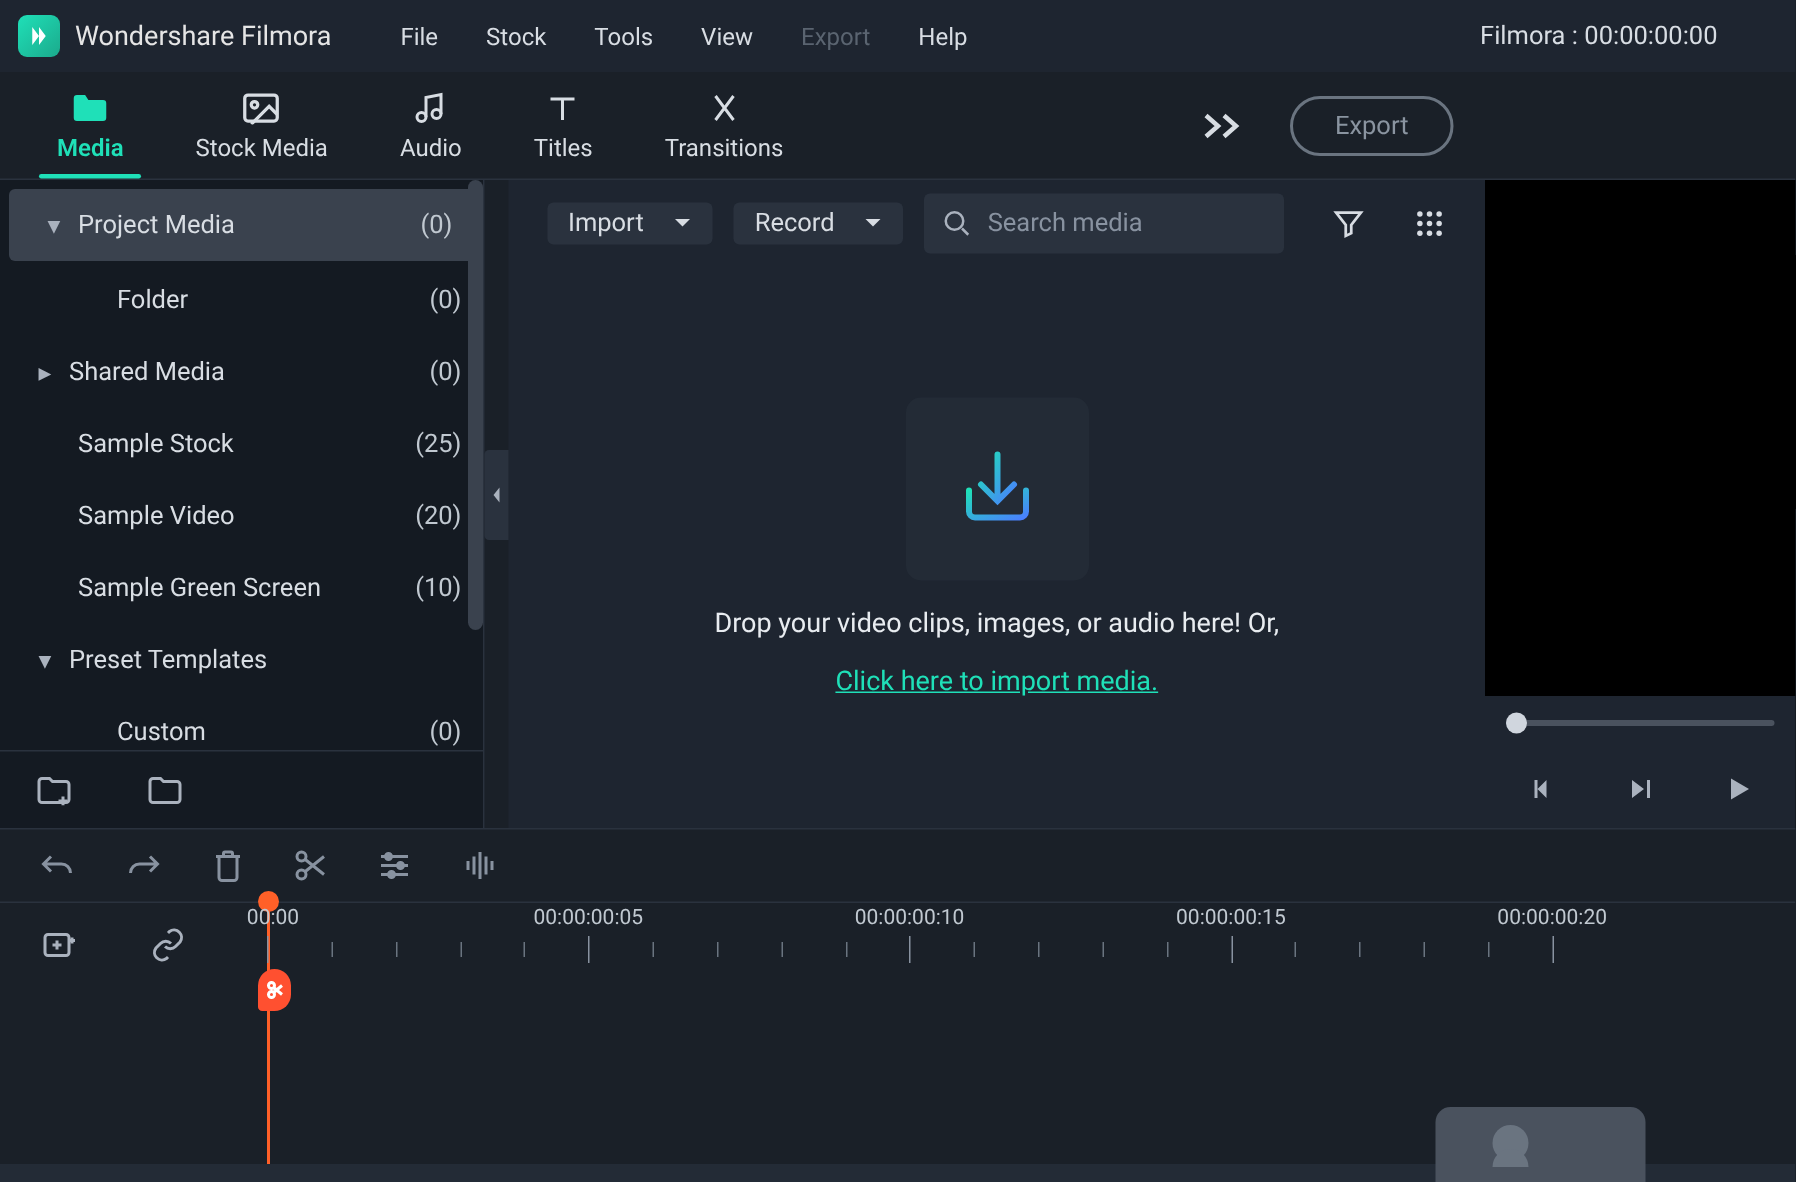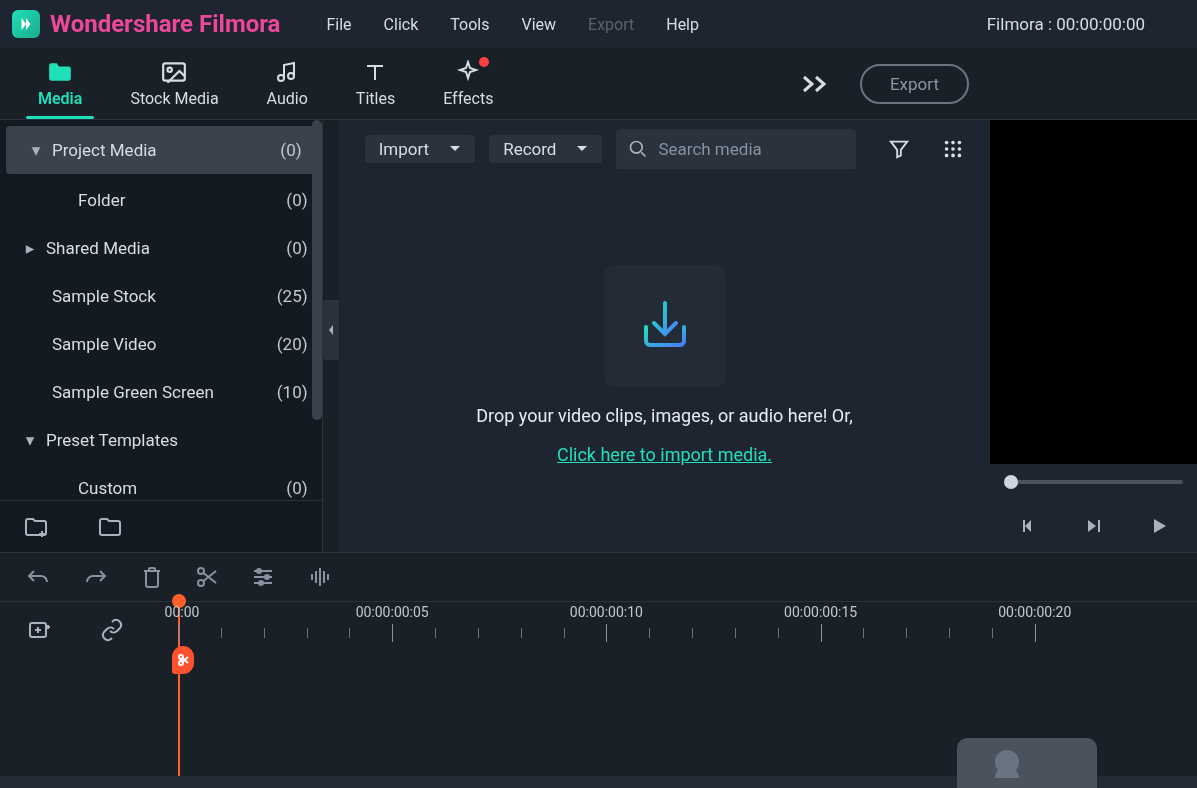--- a/index.html
+++ b/index.html
@@ -2,21 +2,21 @@
 <html><head>
 <meta charset="utf-8">
 <style>
   * { box-sizing: border-box; margin: 0; padding: 0; font-family: -apple-system, BlinkMacSystemFont, "Segoe UI", Roboto, sans-serif; }
   body { background: #1a2028; color: #d8dde3; width: 1197px; height: 788px; overflow: hidden; }
   
   
   .menubar { height: 48px; background: #1e2530; display: flex; align-items: center; padding: 0 12px; }
   .logo { width: 28px; height: 28px; background: linear-gradient(135deg, #1fe0b8, #1baa8c); border-radius: 6px; margin-right: 10px; display:flex; align-items:center; justify-content:center;}
   .logo svg { width:18px;height:18px; }
-  .app-name { font-size: 24px; color: #ec4899; font-weight: 700; margin-right: 30px; }
+  .app-name { font-size: 18px; color: #e5e5e5; font-weight: 400; margin-right: 30px; }
   .menu-item { padding: 0 16px; font-size: 16px; color: #d8dde3; cursor: pointer; }
   .menu-item.disabled { color: #5a6470; }
   .project-title { margin-left: auto; font-size: 17px; color: #d8dde3; margin-right: 40px; }
   
   
   .tabrow { height: 72px; background: #1a2028; display: flex; align-items: center; padding-left: 14px; border-bottom: 1px solid #2a323e; }
   .tab { display: flex; flex-direction: column; align-items: center; justify-content: center; padding: 6px 24px; cursor: pointer; position: relative; gap:4px; }
   .tab .ticon { width: 26px; height: 26px; display:flex;align-items:center;justify-content:center; }
   .tab .tlabel { font-size: 16px; color: #d8dde3; }
   .tab.active .tlabel { color: #1fe0b8; font-weight:600; }
@@ -87,21 +87,21 @@
 <body>
 
 <div class="menubar">
   <div class="logo">
     <svg viewBox="0 0 24 24" fill="#fff">
         <path d="M6 4l6 8-6 8V4zm6 0l6 8-6 8V4z"></path>
       </svg>
   </div>
   <div class="app-name">Wondershare Filmora</div>
   <div class="menu-item">File</div>
-  <div class="menu-item">Click</div>
+  <div class="menu-item">Stock</div>
   <div class="menu-item">Tools</div>
   <div class="menu-item">View</div>
   <div class="menu-item disabled">Export</div>
   <div class="menu-item">Help</div>
   <div class="project-title">Filmora : 00:00:00:00</div>
 </div>
 
 <div class="tabrow">
   <div class="tab active">
     <div class="ticon">
@@ -135,25 +135,24 @@
     <div class="ticon">
         <svg width="24" height="24" viewBox="0 0 24 24" fill="none" stroke="#d8dde3" stroke-width="2">
           <path d="M4 6h16M12 6v14"></path>
         </svg>
       </div>
     <div class="tlabel">Titles</div>
   </div>
   <div class="tab">
     <div class="ticon">
         <svg width="24" height="24" viewBox="0 0 24 24" fill="none" stroke="#d8dde3" stroke-width="2">
-          <path d="M12 2l2 6 6 2-6 2-2 6-2-6-6-2 6-2 2-6z"></path>
-        </svg>
-      </div>
-    <div class="tlabel">Effects</div>
-    <div class="dot"></div>
+          <path d="M6 4l6 8-6 8M18 4l-6 8 6 8"></path>
+        </svg>
+      </div>
+    <div class="tlabel">Transitions</div>
   </div>
   <div class="tabrow-spacer"></div>
   <div class="tab-more">
     <svg width="28" height="18" viewBox="0 0 28 18" fill="none" stroke="#d8dde3" stroke-width="3">
         <path d="M2 2l8 7-8 7M14 2l8 7-8 7"></path>
       </svg>
   </div>
   <div class="export-btn">Export</div>
   <div style="width:210px"></div>
 </div>

